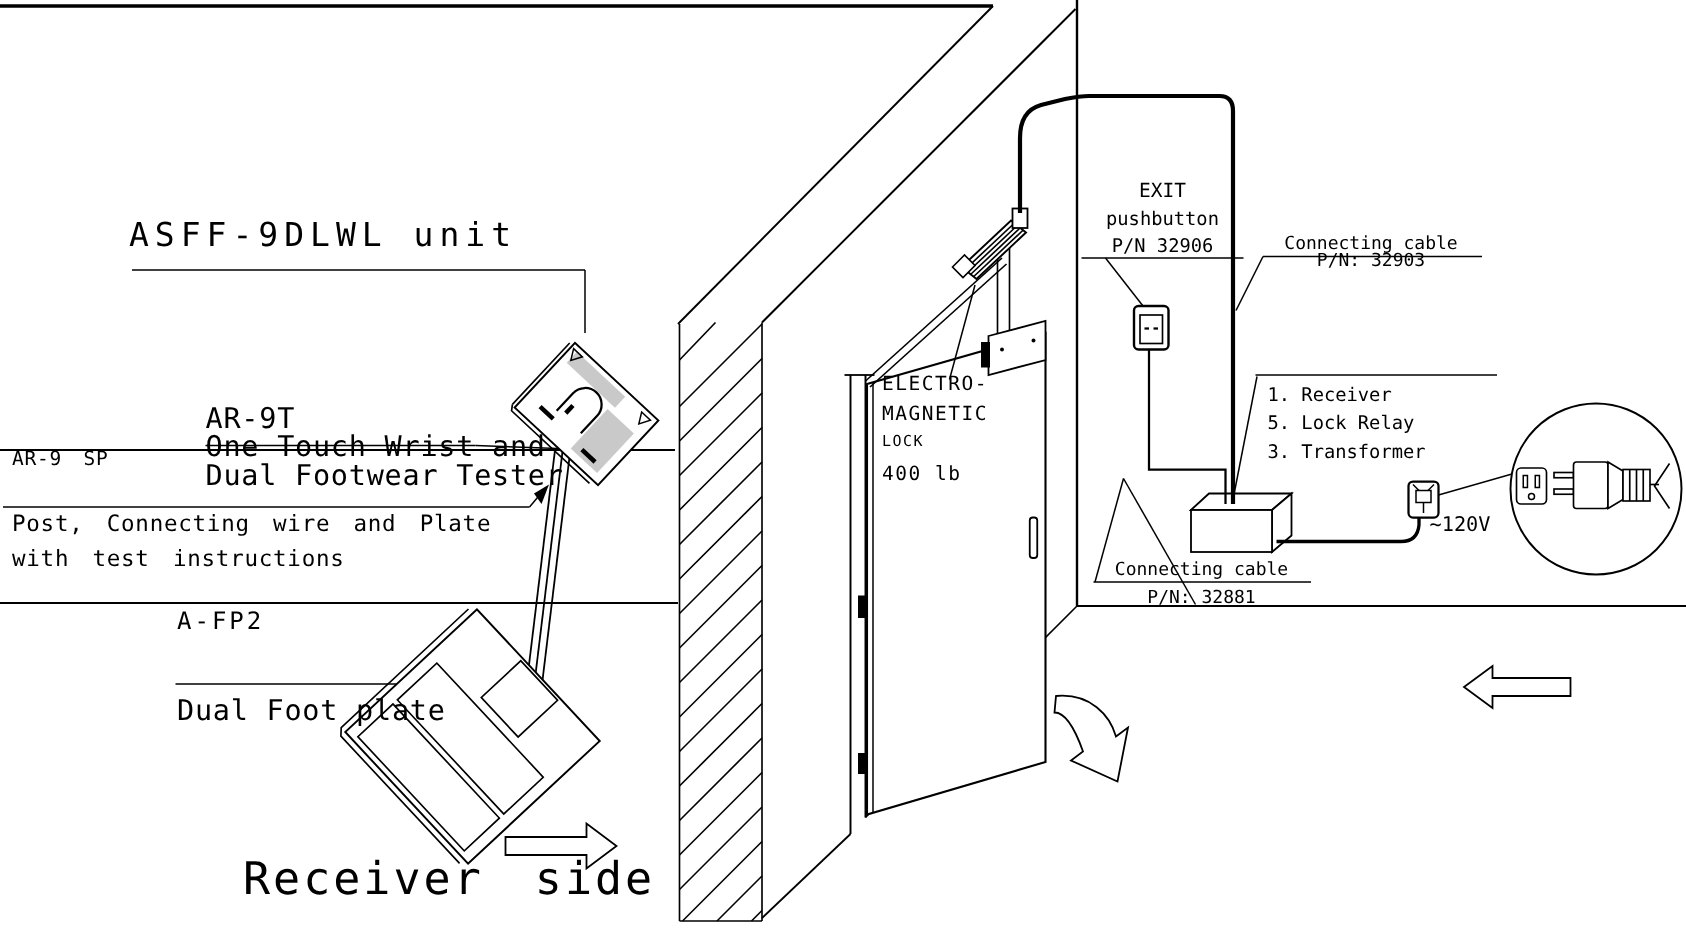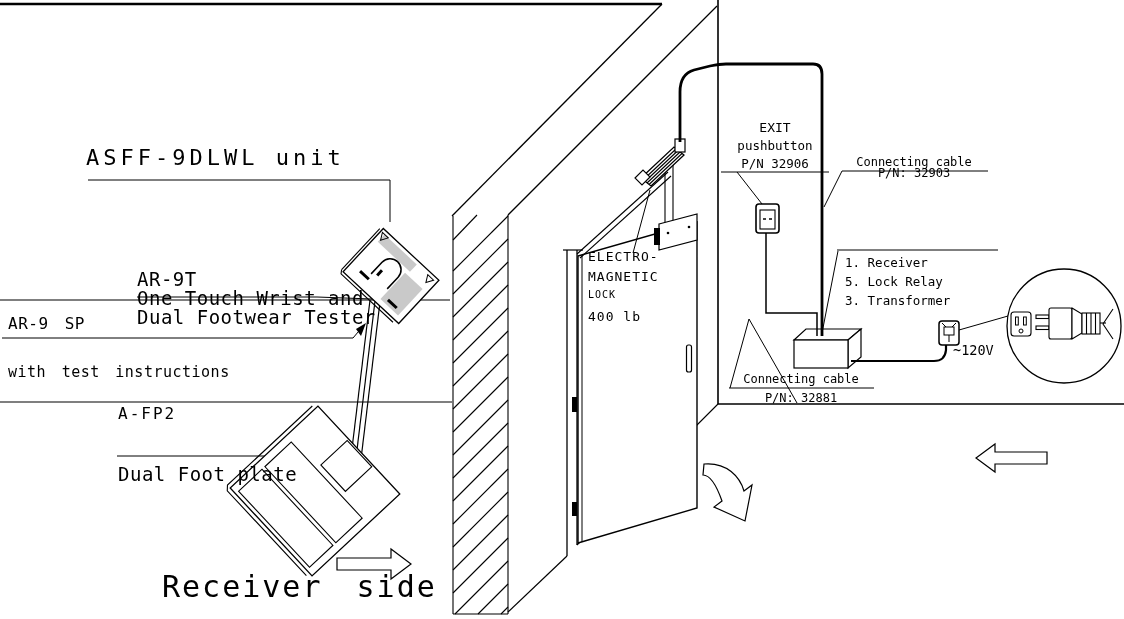--- a/index.html
+++ b/index.html
@@ -193,21 +193,22 @@
     <rect x="-12" y="2" width="3" height="7" fill="#000" stroke="none"></rect>
   </g>
 </svg>
 
   <div class="lbl title" style="left:86px;top:146px">ASFF-9DLWL unit</div>
 
   <div class="lbl f13 cad" style="left:137px;top:241px">AR-9T</div>
   <div class="lbl f13 cad" style="left:137px;top:260px">One Touch Wrist and</div>
   <div class="lbl f13 cad" style="left:137px;top:279px">Dual Footwear Tester</div>
 
-  <div class="lbl f15" style="left:8px;top:316px;font-size:16px">AR-9 SP</div>
+  <div class="lbl f15" style="left:8px;top:300px;font-size:13px">AR-9 SP</div>
+  <div class="lbl f15" style="left:8px;top:342px">Post, Connecting wire and Plate</div>
   <div class="lbl f15" style="left:8px;top:365px">with test instructions</div>
 
   <div class="lbl" style="left:118px;top:406px;font-size:16px;letter-spacing:2px">A-FP2</div>
   <div class="lbl f13 cad" style="left:118px;top:436px">Dual Foot plate</div>
 
   <div class="lbl big" style="left:162px;top:571px">Receiver side</div>
 
   <div class="lbl" style="left:588px;top:250px;font-size:13px;letter-spacing:1px">ELECTRO-</div>
   <div class="lbl" style="left:588px;top:270px;font-size:13px;letter-spacing:1px">MAGNETIC</div>
   <div class="lbl" style="left:588px;top:290px;font-size:10px;letter-spacing:1px">LOCK</div>

